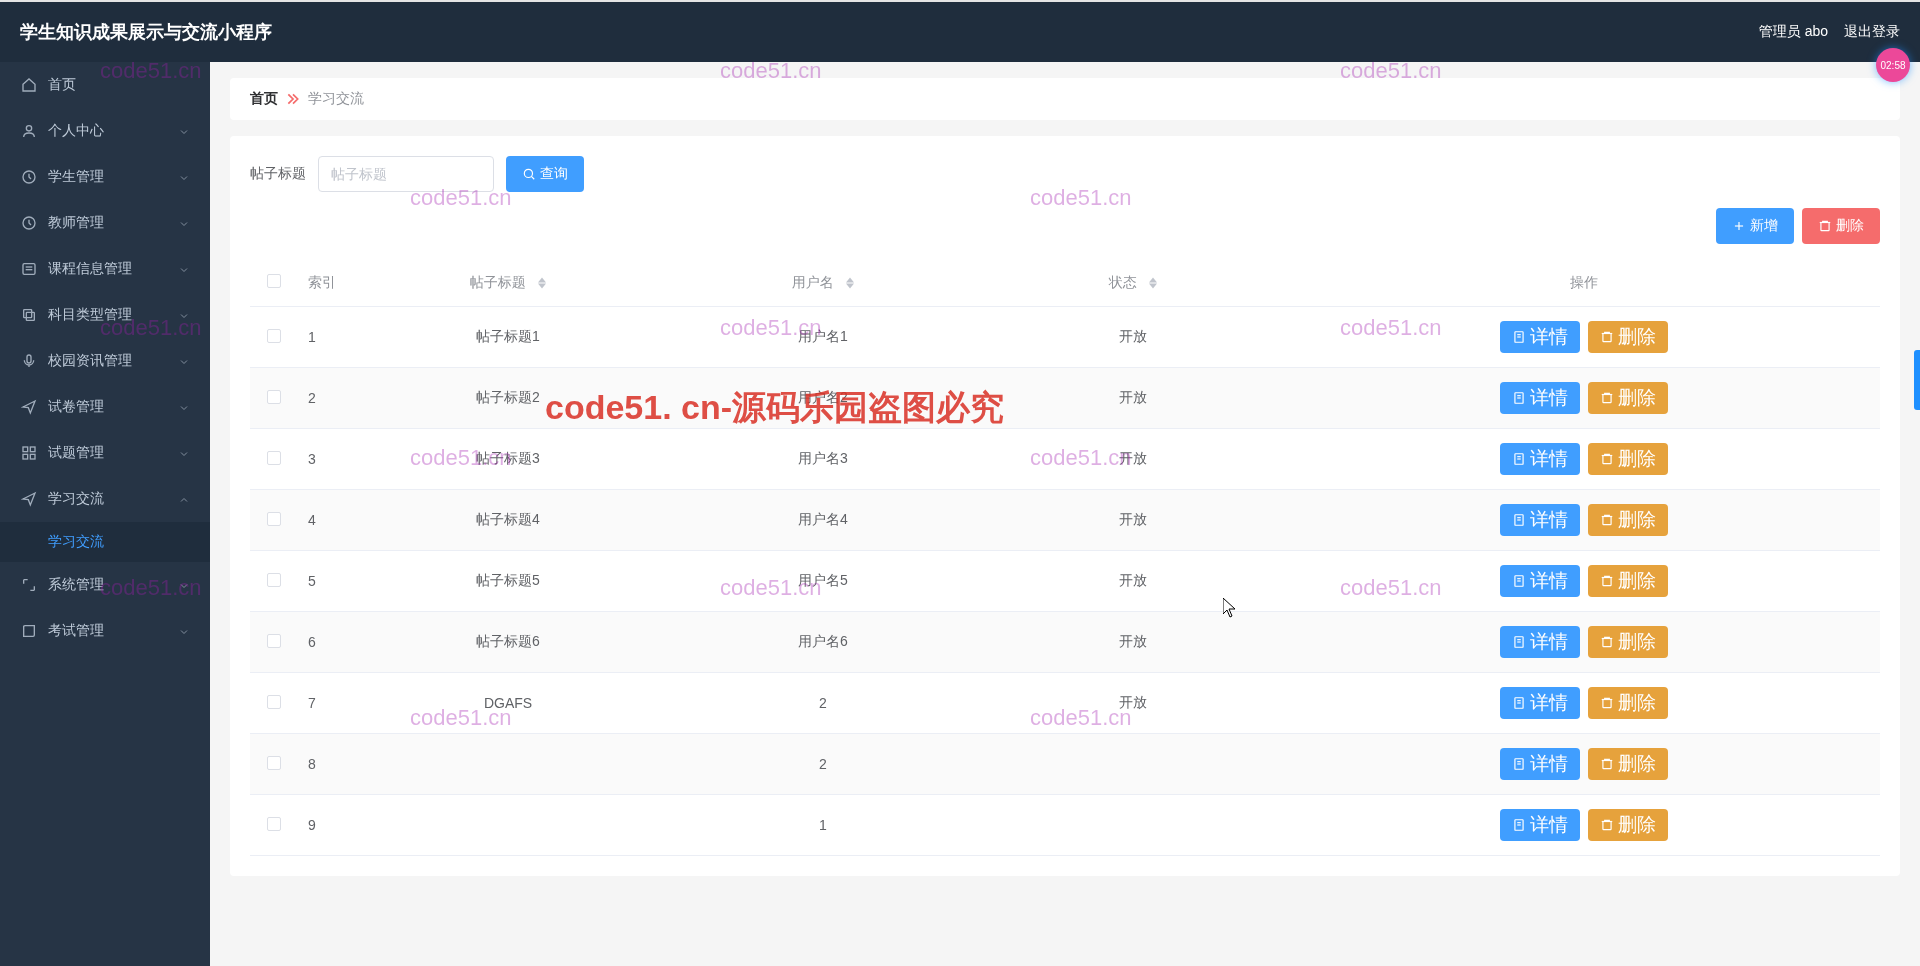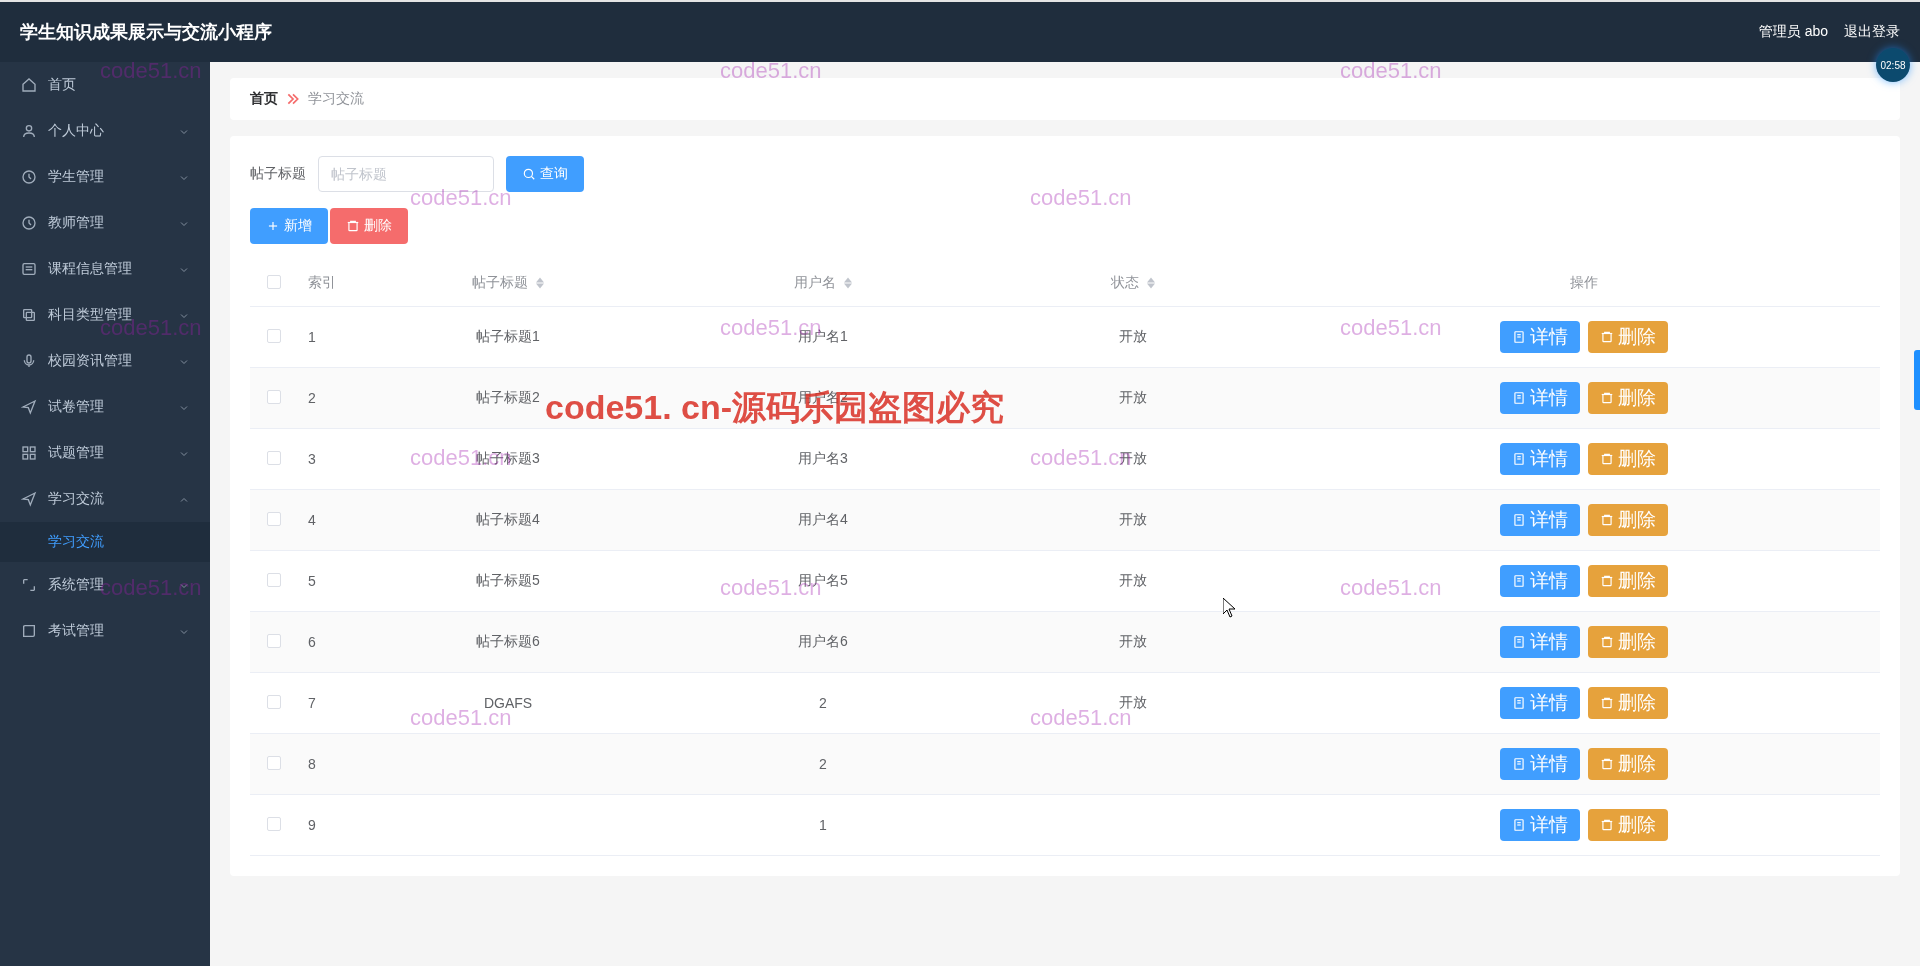--- a/index.html
+++ b/index.html
@@ -35,42 +35,42 @@
 .filter-input { height: 36px; width: 176px; border: 1px solid #dcdfe6; border-radius: 4px; padding: 0 12px; font-size: 14px; color: #606266; outline: none; }
 .filter-input::placeholder { color: #c0c4cc; }
 
 .btn { display: inline-flex; align-items: center; justify-content: center; height: 36px; padding: 0 16px; border-radius: 4px; cursor: pointer; font-size: 14px; border: none; gap: 4px; }
 .btn-primary { background: #409eff; color: #fff; }
 .btn-danger { background: #f56c6c; color: #fff; }
 .btn-warning { background: #e6a23c; color: #fff; }
 .btn-sm { height: 32px; padding: 0 12px; font-size: 19px; }
 .btn .b-icon { width: 14px; height: 14px; }
 
-.action-row { display: flex; gap: 2px; margin-bottom: 16px; }
+.action-row { display: flex; gap: 8px; margin-bottom: 16px; justify-content: flex-end; }
 
 .table { width: 100%; border-collapse: collapse; }
 .table th, .table td { padding: 14px 10px; text-align: center; font-size: 14px; color: #606266; }
-.table thead th { color: #909399; font-weight: 500; background: #fff; border-bottom: 1px solid #ebeef5; }
+.table thead th { color: #909399; font-weight: 500; background: #fff; border-bottom: 1px solid #ebeef5; font-family: Liberation Mono, monospace; }
 .table tbody tr { border-bottom: 1px solid #ebeef5; }
 .table tbody tr:nth-child(even) { background: #fafafa; }
 .col-check { width: 48px; }
 .col-index { width: 50px; text-align: left; }
 .col-title { width: 320px; }
 .col-user { width: 310px; }
 .col-status { width: 310px; }
 .col-ops { }
 .checkbox { width: 14px; height: 14px; border: 1px solid #dcdfe6; border-radius: 2px; display: inline-block; background: #fff; cursor: pointer; }
 .sort-caret { display: inline-flex; flex-direction: column; vertical-align: middle; margin-left: 4px; }
 .sort-caret svg { width: 8px; height: 6px; }
 .ops-cell { display: flex; gap: 8px; justify-content: center; }
 
 .watermark { position: fixed; color: #a21caf; opacity: 0.35; font-size: 22px; pointer-events: none; z-index: 5; }
 .wm-big { position: fixed; color: #d93025; opacity: 0.85; font-size: 34px; pointer-events: none; z-index: 50; font-weight: 700; }
 
-.timer-badge { position: fixed; top: 48px; right: 10px; width: 34px; height: 34px; border-radius: 50%; background: #0c4a6e; color: #fff; font-size: 10px; display: flex; align-items: center; justify-content: center; z-index: 200; box-shadow: 0 0 8px rgba(30,144,255,0.6); }
+.timer-badge { position: fixed; top: 48px; right: 10px; width: 34px; height: 34px; border-radius: 50%; background: #ec4899; color: #fff; font-size: 10px; display: flex; align-items: center; justify-content: center; z-index: 200; box-shadow: 0 0 8px rgba(30,144,255,0.6); }
 
 .cursor { position: fixed; width: 14px; height: 20px; z-index: 300; pointer-events: none; }
 
 .scroll-ind { position: fixed; right: 0; top: 350px; width: 6px; height: 60px; background: #1e90ff; border-radius: 3px 0 0 3px; }
 </style>
 </head>
 <body>
 
 <div class="topbar"></div>
 

